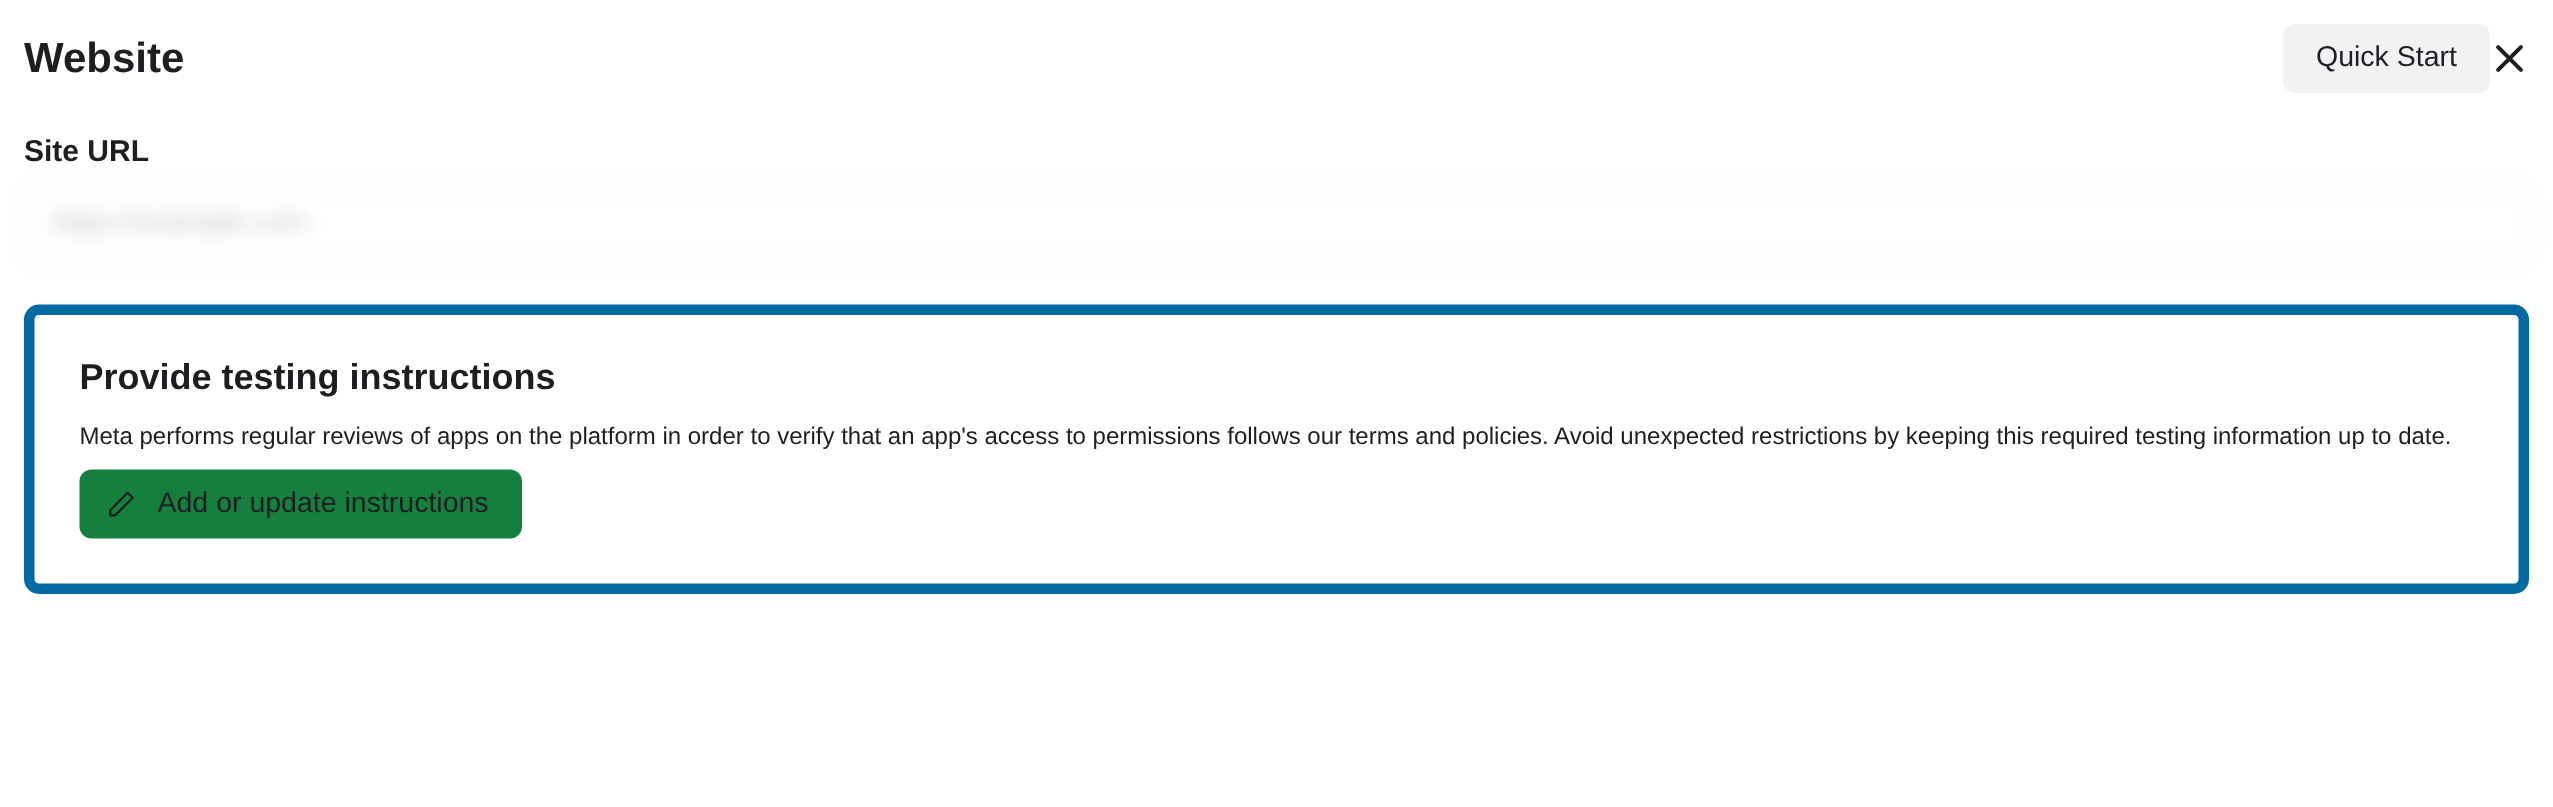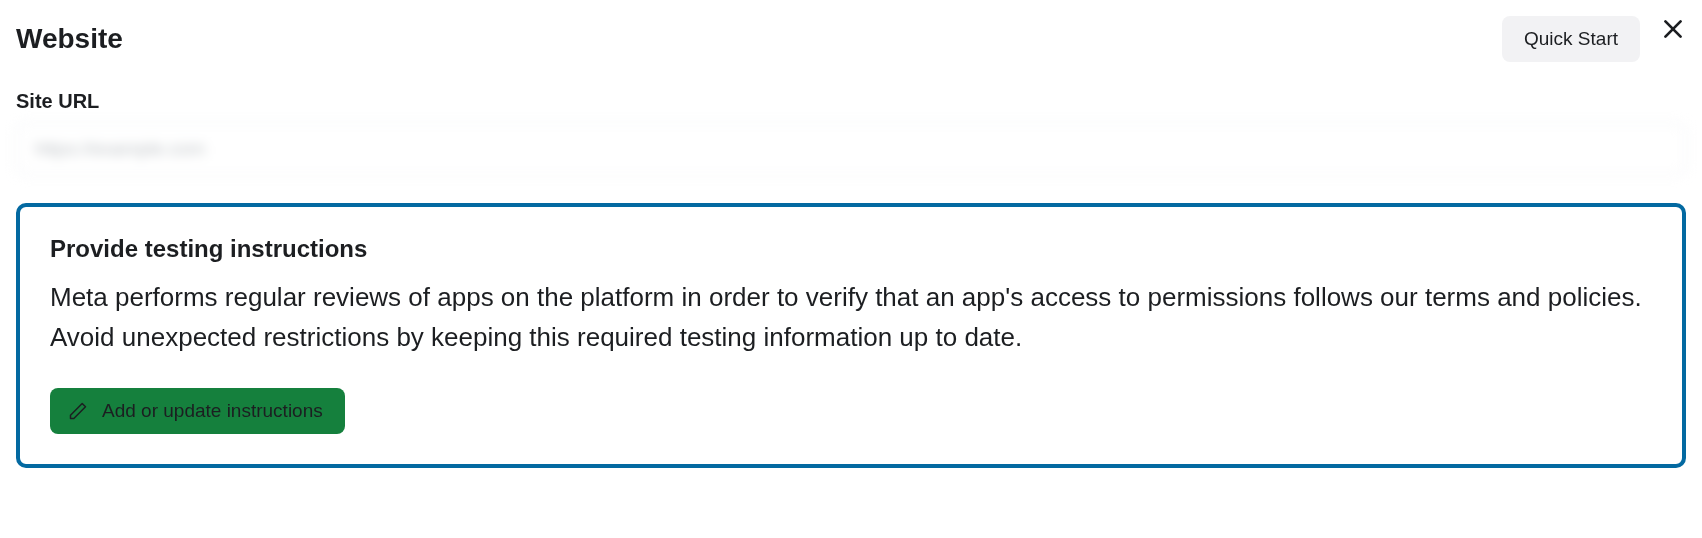--- a/index.html
+++ b/index.html
@@ -20,21 +20,21 @@
       justify-content: space-between;
       margin-bottom: 28px;
     }
     .page-title {
       font-size: 28px;
       font-weight: 700;
       color: #1c1e21;
     }
     .header-actions {
       display: flex;
-      gap: 20px;
+      align-items: center;
     }
     .quick-start-btn {
       background: #f2f2f4;
       border: none;
       border-radius: 8px;
       padding: 12px 22px;
       font-size: 19px;
       font-weight: 500;
       color: #1c1e21;
       cursor: pointer;
@@ -59,36 +59,36 @@
       border: 1px solid #e4e6eb;
       border-radius: 8px;
       padding: 14px 18px;
       font-size: 19px;
       color: #bcc0c4;
       font-family: inherit;
       filter: blur(6px);
     }
     .card {
       margin-top: 28px;
-      border: 4px solid #0369a1;
+      border: 7px solid #0369a1;
       border-radius: 10px;
       padding: 28px 30px 30px 30px;
     }
     .card-title {
       font-size: 24px;
       font-weight: 700;
       color: #1c1e21;
       margin-bottom: 14px;
     }
     .card-body {
-      font-size: 26px;
+      font-size: 16px;
       font-weight: 400;
       color: #1c1e21;
       line-height: 1.55;
-      margin-bottom: 30px;
+      margin-bottom: 8px;
     }
     .instructions-btn {
       display: inline-flex;
       align-items: center;
       gap: 14px;
       background: #15803d;
       border: none;
       border-radius: 8px;
       padding: 12px 22px 12px 18px;
       font-size: 19px;

